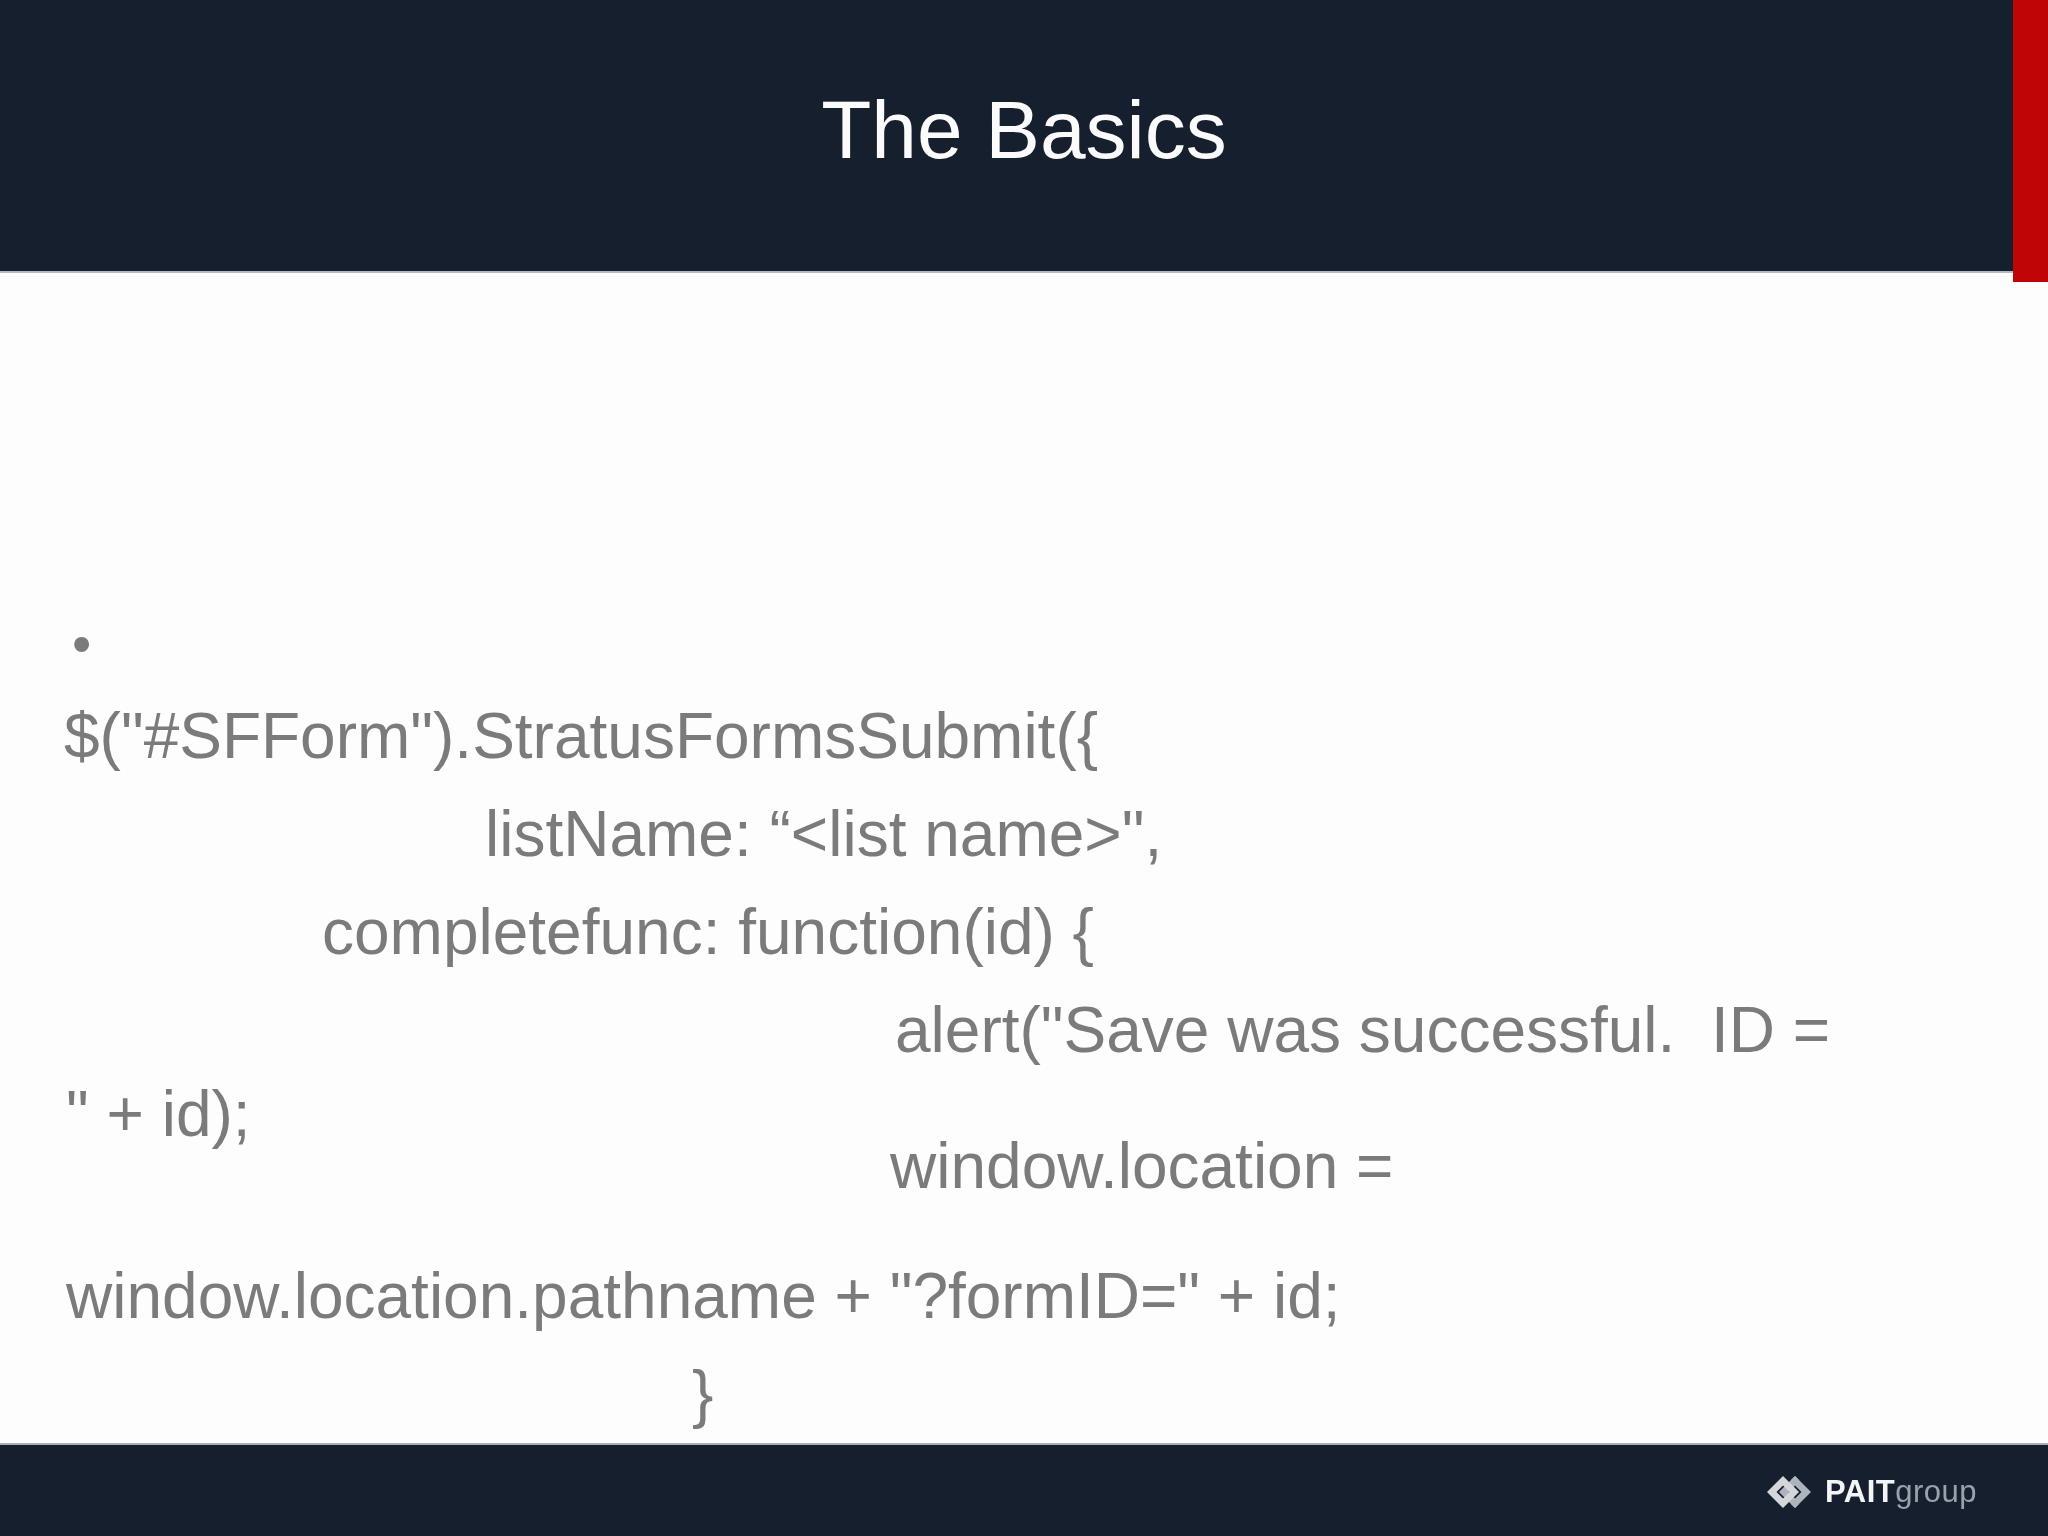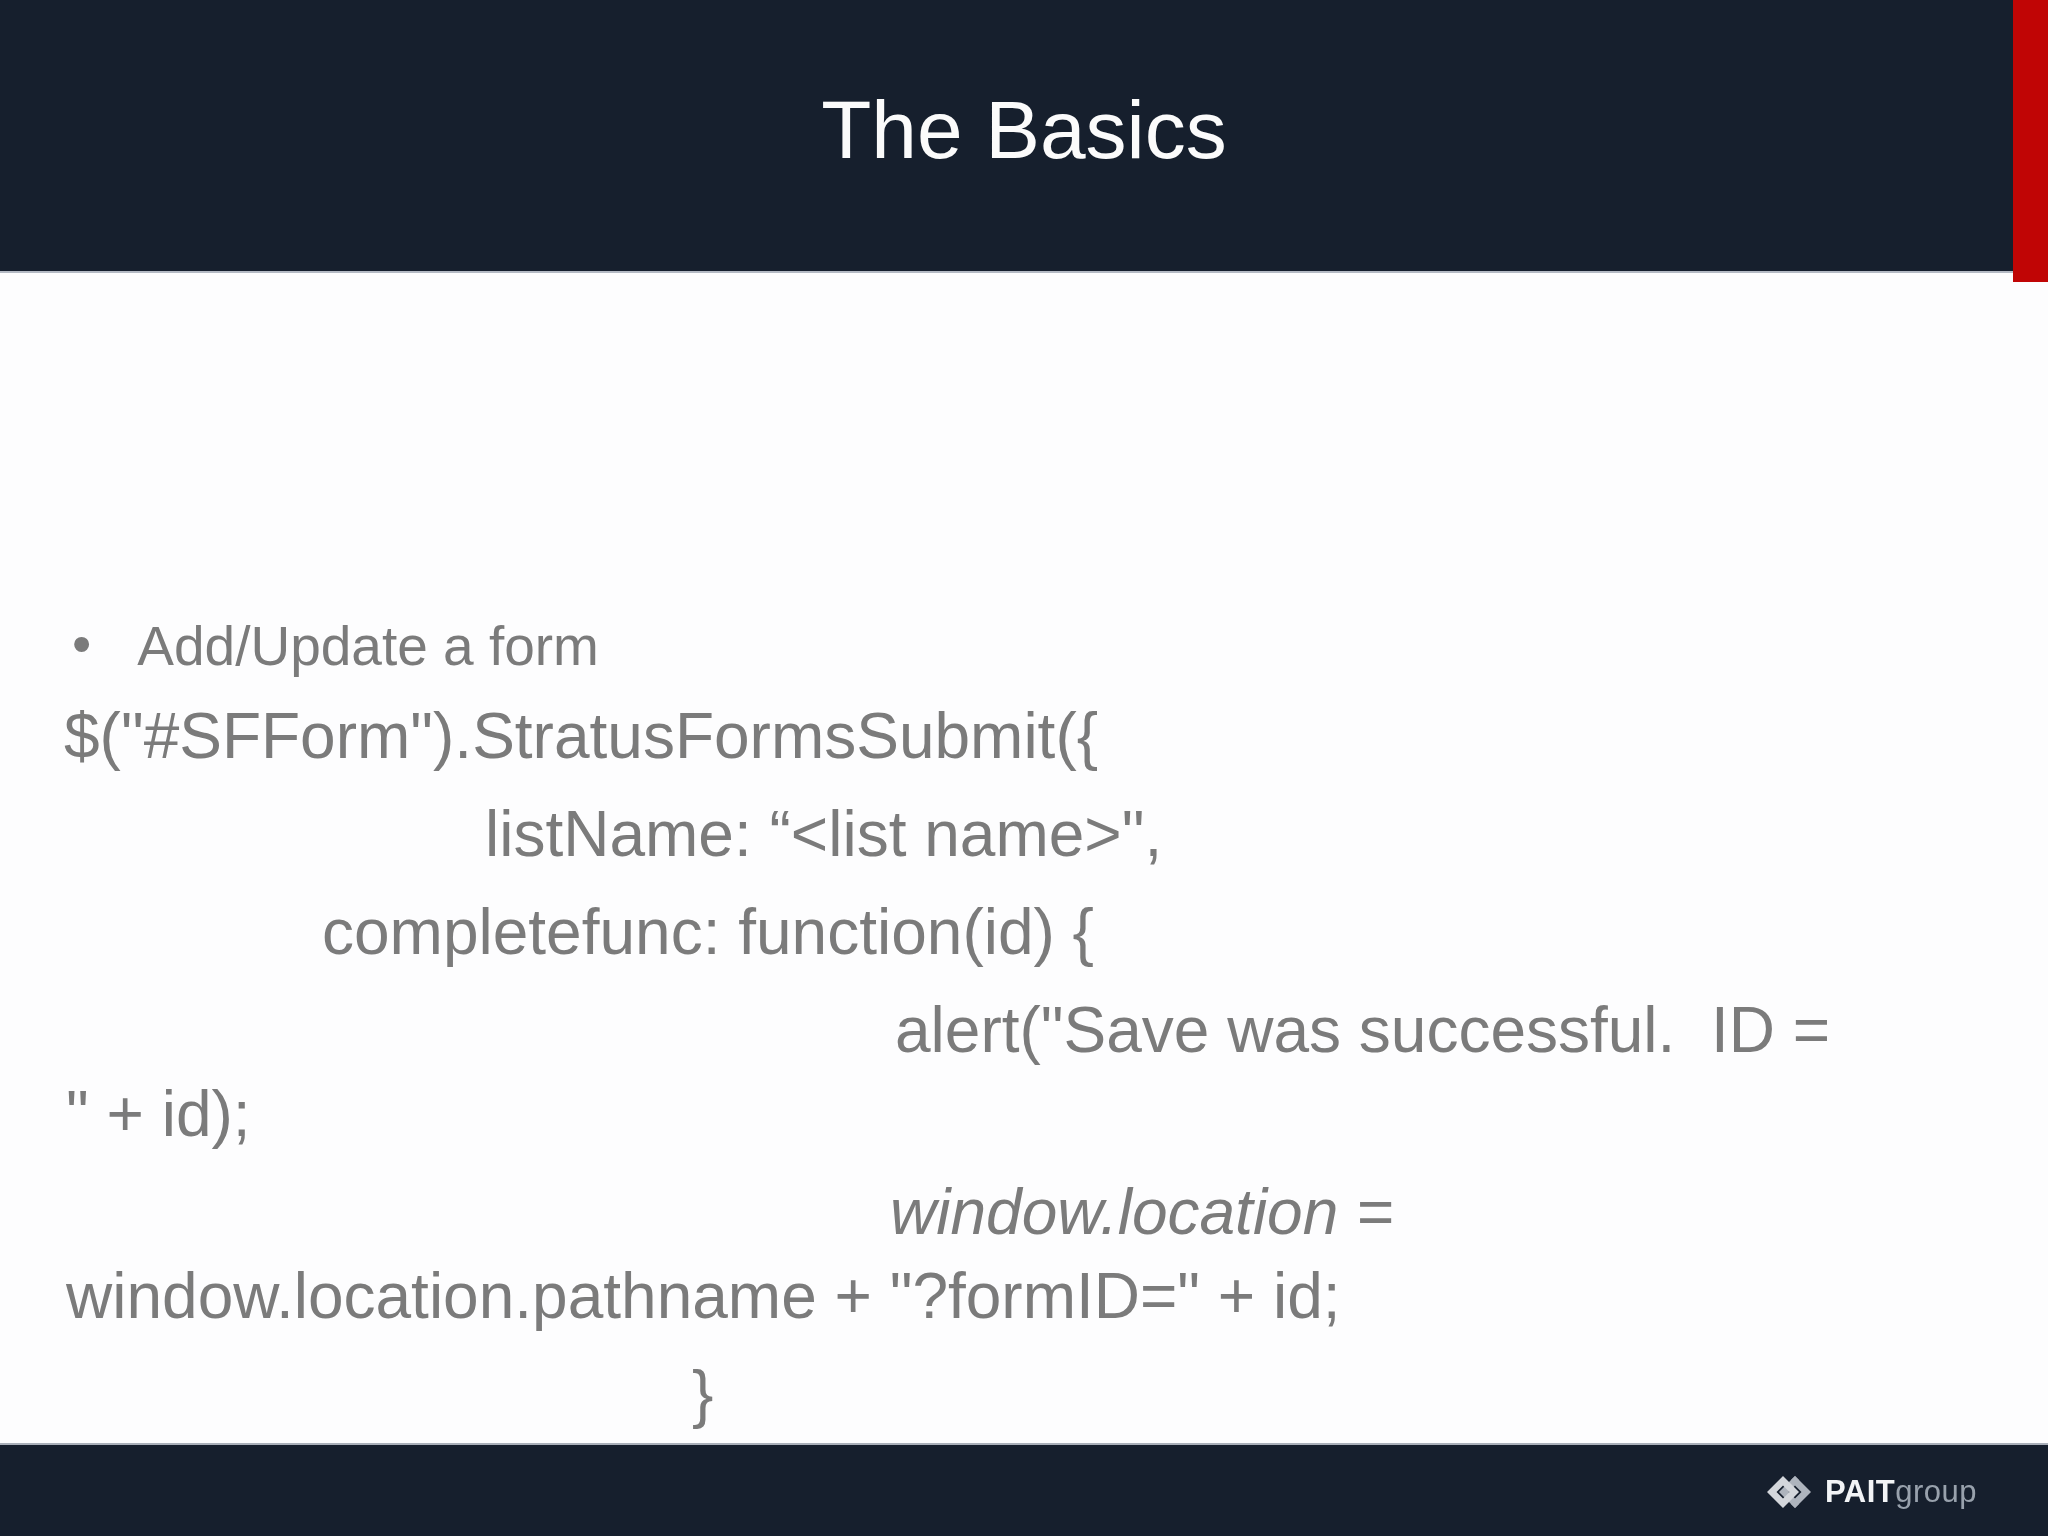--- a/index.html
+++ b/index.html
@@ -47,21 +47,21 @@
     font-size:64px;line-height:1;
     color:var(--body-text,#7B7B7B);
     white-space:pre;
   }
   
   .cl0{left:64px;  top:429px;}
   .cl1{left:485px; top:527px;}
   .cl2{left:322px; top:625px;}
   .cl3{left:895px; top:723px;}
   .cl4{left:66px;  top:807px;}
-  .cl5{left:890px; top:905px;font-style:italic;}
+  .cl5{left:890px; top:859px;}
   .cl6{left:66px;  top:989px;}
   .cl7{left:692px; top:1087px;}
   .cl8{left:375px; top:1185px;}
   
   .footer{
     position:absolute;left:0;top:1443px;width:2048px;height:93px;
     background:var(--header-bg,#161F2D);
     border-top:2px solid #a9afb9;
     box-sizing:border-box;
     padding-left:26px;
@@ -83,21 +83,20 @@
 
 <div class="header">
   <div class="title">The Basics</div>
 </div>
 
 <div class="stripe"></div>
 
 <div class="content">
   <div class="bullet-line">
     <span class="bullet-dot">•</span>
-    <span>Add/Update a form</span>
   </div>
 
   <div class="code-line cl0">$("#SFForm").StratusFormsSubmit({</div>
   <div class="code-line cl1">listName: “&lt;list name&gt;",</div>
   <div class="code-line cl2">completefunc: function(id) {</div>
   <div class="code-line cl3">alert("Save was successful.  ID =</div>
   <div class="code-line cl4">" + id);</div>
   <div class="code-line cl5">window.location =</div>
   <div class="code-line cl6">window.location.pathname + "?formID=" + id;</div>
   <div class="code-line cl7">}</div>

